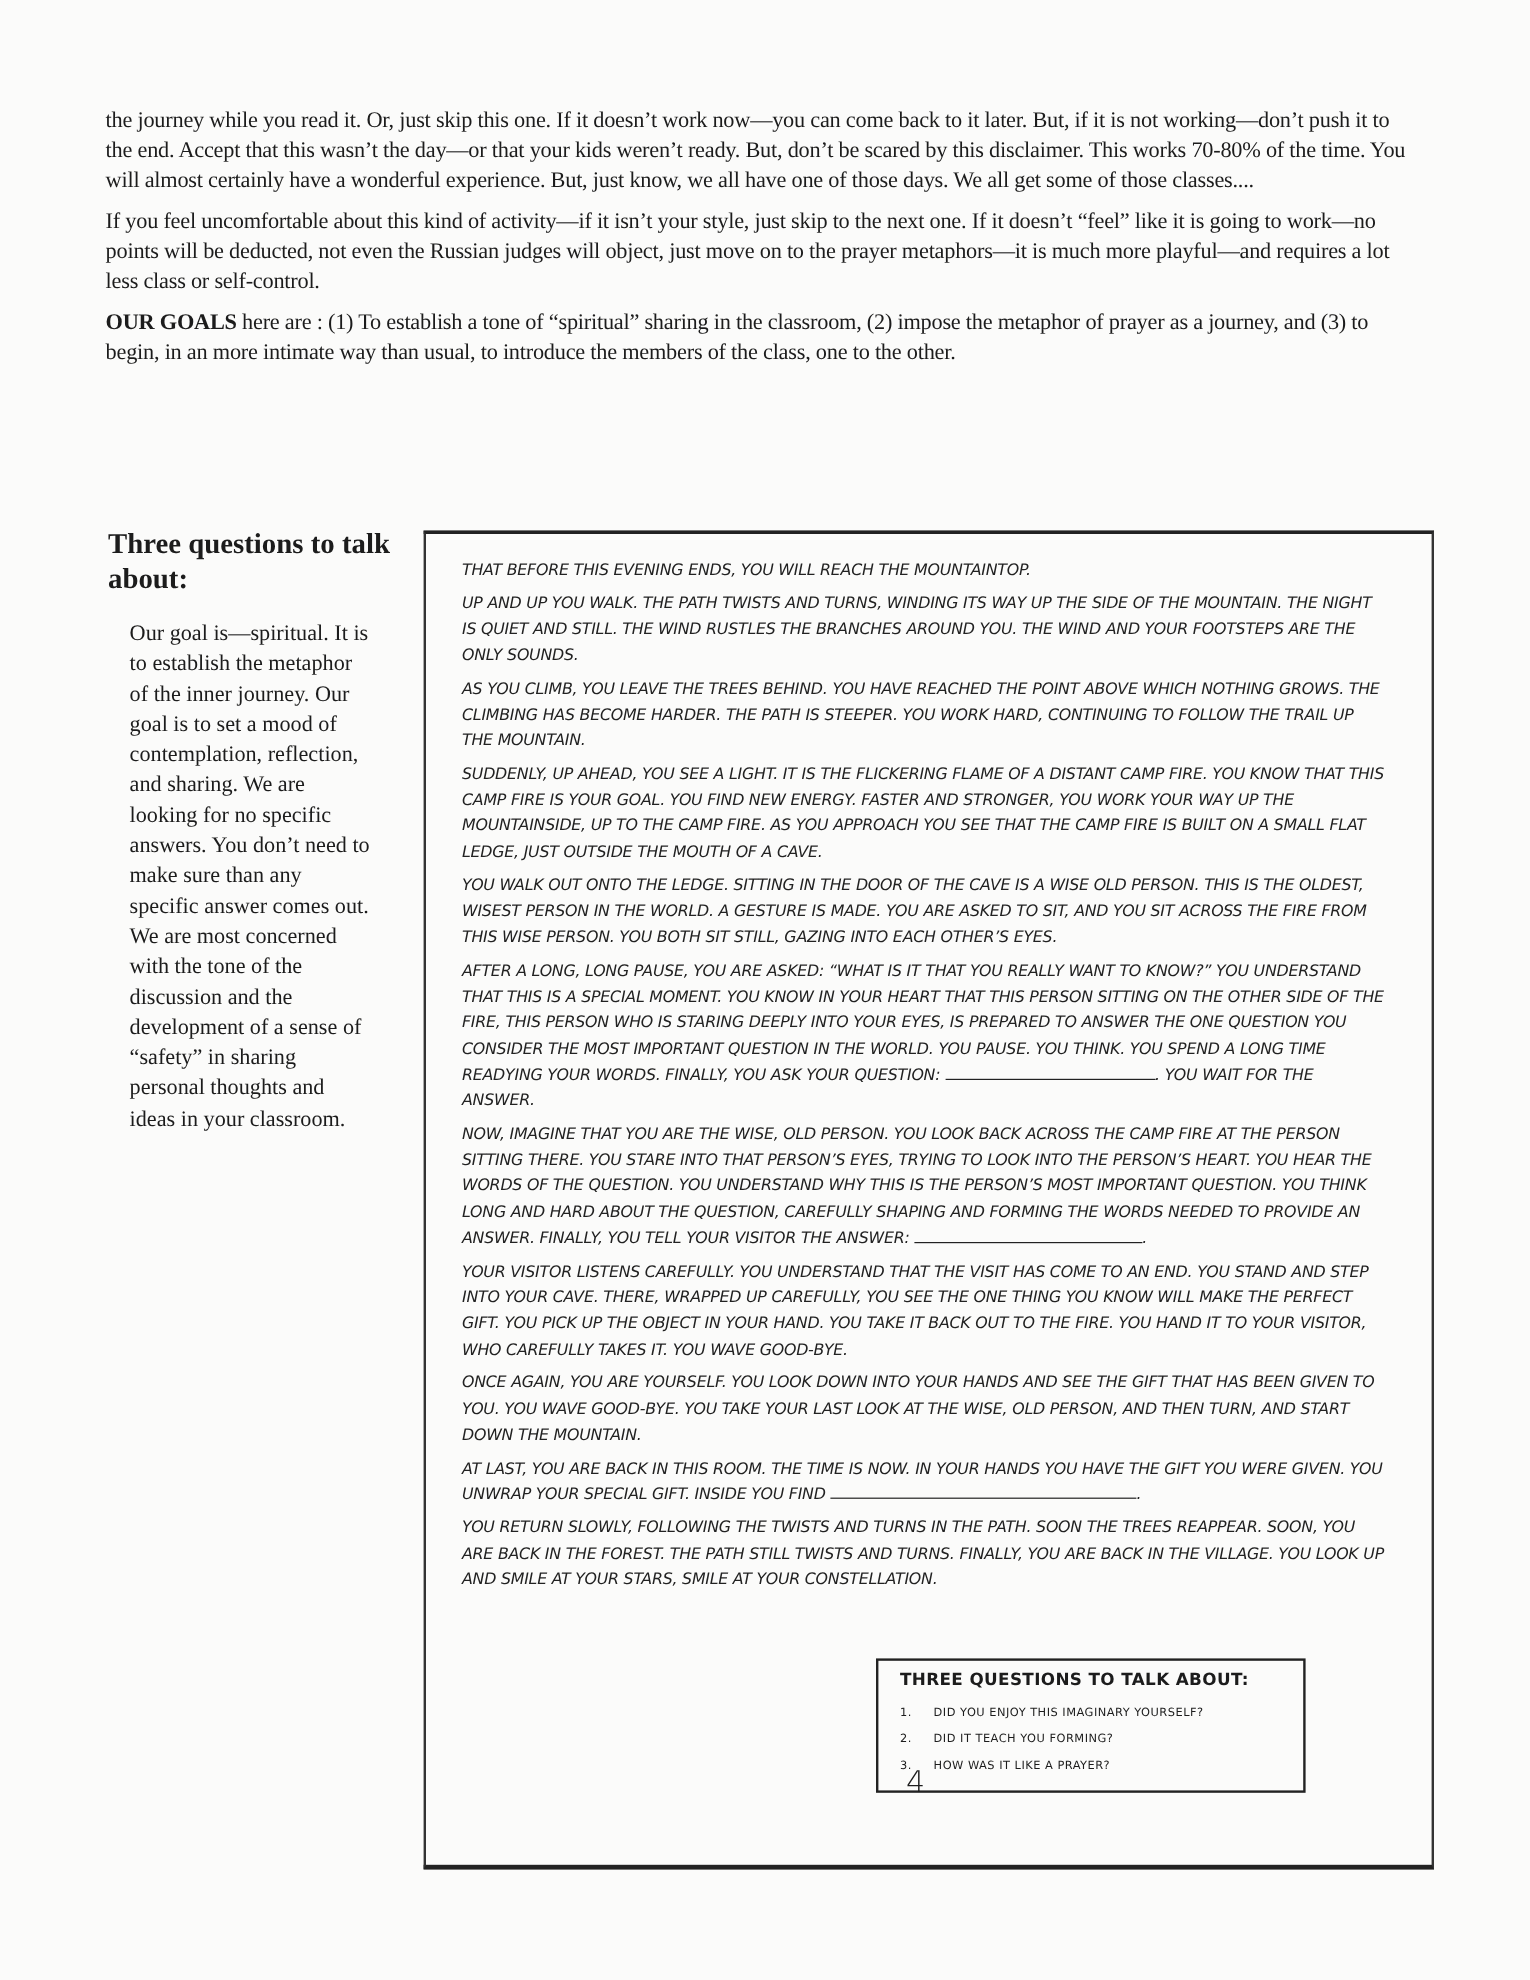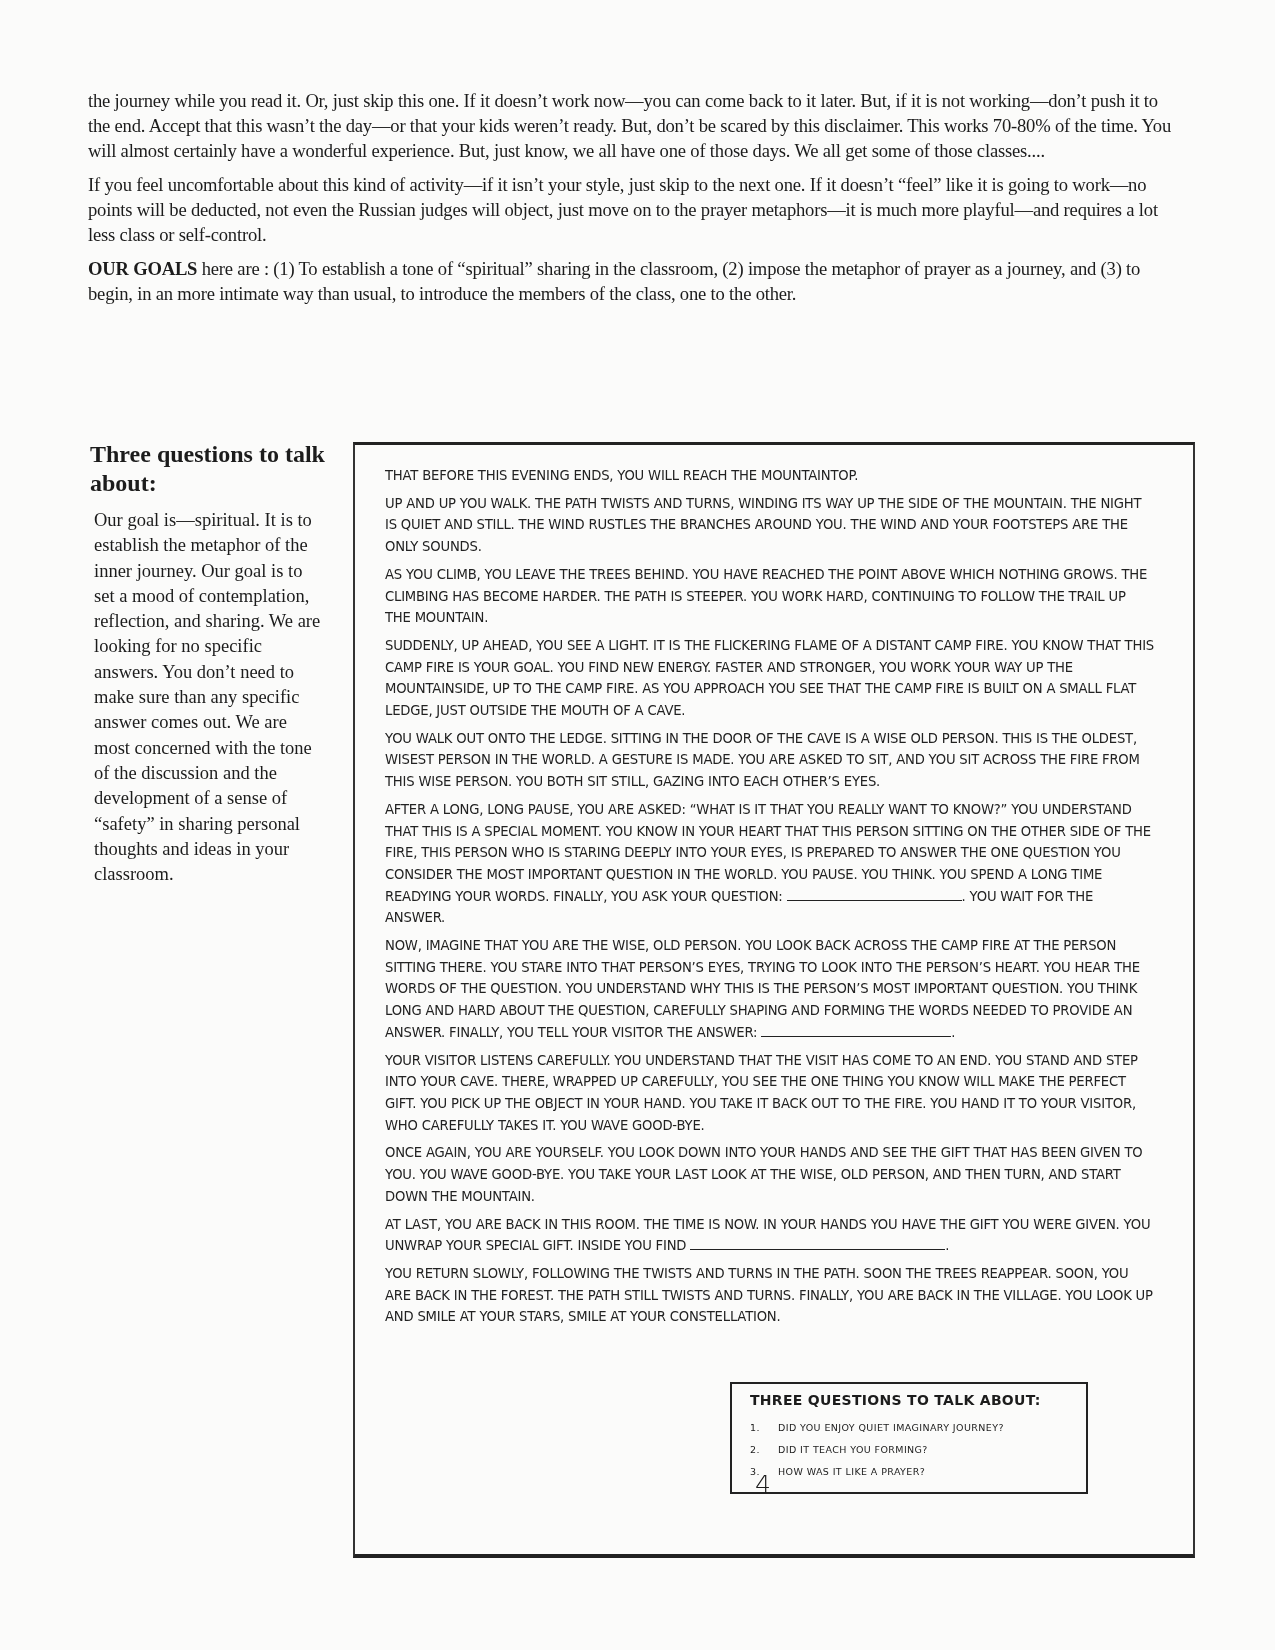--- a/index.html
+++ b/index.html
@@ -15,34 +15,34 @@
   .top-text p { margin: 0 13px 9px 0; }
   .top-text b { font-weight: bold; }
 
   .sidebar {
     position: absolute; left: 90px; top: 440px; width: 238px;
   }
   .sidebar h2 {
     margin: 0 0 10px 0; font-size: 24px; line-height: 29px; font-weight: bold;
   }
   .sidebar p {
-    margin: 4px; font-size: 18.5px; line-height: 25.3px;
+    margin: 18px; font-size: 18.5px; line-height: 25.3px;
   }
 
   .story-box {
     position: absolute; left: 353px; top: 442px; width: 842px; height: 1116px;
     border-top: 3px solid #222; border-bottom: 4px solid #222;
     border-left: 2px solid #333; border-right: 2px solid #333;
     box-sizing: border-box;
   }
   .story {
     position: absolute; left: 30px; top: 20px; width: 770px;
     font-family: "DejaVu Sans", "Liberation Sans", sans-serif;
     font-size: 13.2px; line-height: 21.7px; text-transform: uppercase;
-    letter-spacing: -0.2px; color: #222;
+    letter-spacing: -0.2px; color: #222; font-style: italic;
   }
   .story p { margin: 0 0 6px 0; }
   .blank {
     display: inline-block; border-bottom: 1px solid #222; height: 12px; vertical-align: baseline;
   }
   .blank.q { width: 175px; }
   .blank.a { width: 190px; }
   .blank.f { width: 255px; }
 
   .questions-box {
@@ -93,21 +93,21 @@
     <p>ONCE AGAIN, YOU ARE YOURSELF. YOU LOOK DOWN INTO YOUR HANDS AND SEE THE GIFT THAT HAS BEEN GIVEN TO YOU. YOU WAVE GOOD-BYE. YOU TAKE YOUR LAST LOOK AT THE WISE, OLD PERSON, AND THEN TURN, AND START DOWN THE MOUNTAIN.</p>
     <p><span>AT LAST, YOU ARE BACK IN THIS ROOM. THE TIME IS NOW. IN YOUR HANDS YOU HAVE THE GIFT YOU WERE GIVEN. YOU UNWRAP YOUR SPECIAL GIFT. INSIDE YOU FIND </span><span class="blank f"></span><span>.</span></p>
     <p>YOU RETURN SLOWLY, FOLLOWING THE TWISTS AND TURNS IN THE PATH. SOON THE TREES REAPPEAR. SOON, YOU ARE BACK IN THE FOREST. THE PATH STILL TWISTS AND TURNS. FINALLY, YOU ARE BACK IN THE VILLAGE. YOU LOOK UP AND SMILE AT YOUR STARS, SMILE AT YOUR CONSTELLATION.</p>
   </div>
 
   <div class="questions-box">
     <h3>THREE QUESTIONS TO TALK ABOUT:</h3>
     <ol>
       <li>
           <span class="num">1.</span>
-          <span>DID YOU ENJOY QUIET IMAGINARY JOURNEY?</span>
+          <span>DID YOU ENJOY THIS IMAGINARY YOURSELF?</span>
         </li>
       <li>
           <span class="num">2.</span>
           <span>DID IT TEACH YOU FORMING?</span>
         </li>
       <li>
           <span class="num">3.</span>
           <span>HOW WAS IT LIKE A PRAYER?</span>
         </li>
     </ol>

